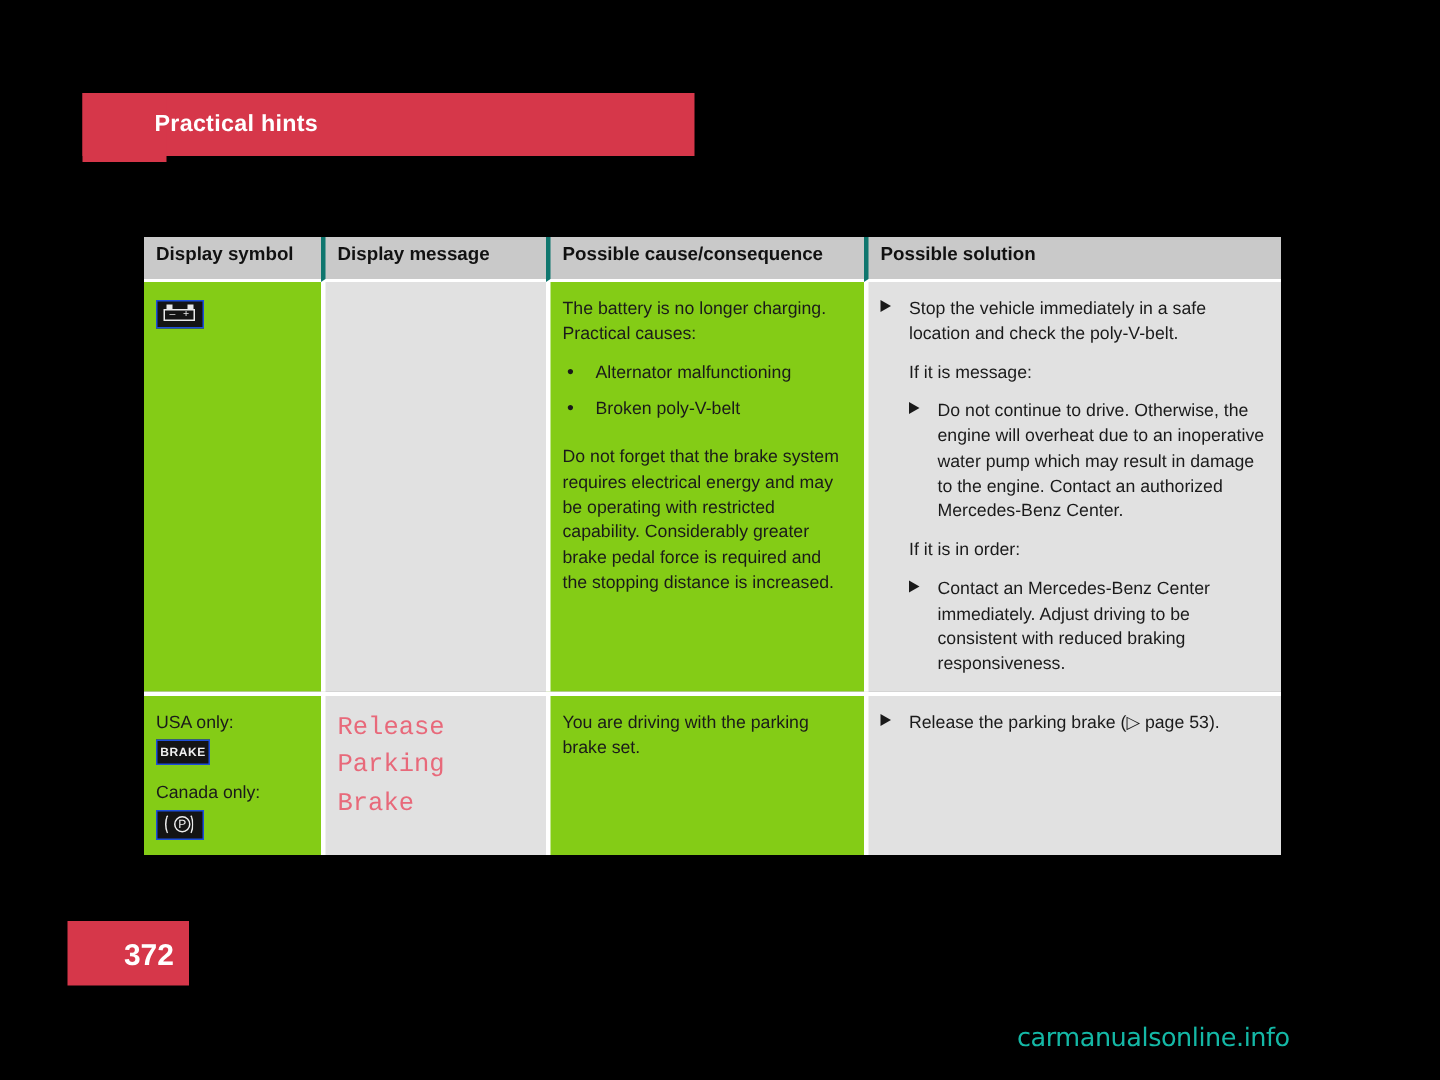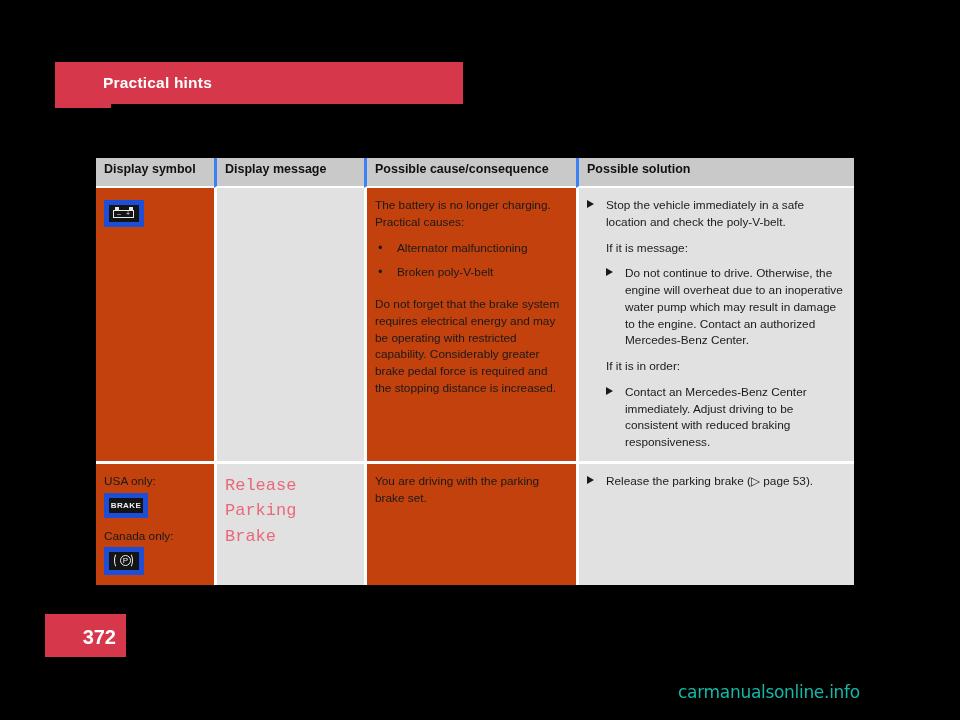--- a/index.html
+++ b/index.html
@@ -65,30 +65,30 @@
   .hdr-cell {
     background: #c9c9c9;
     height: 24px;
     font-size: 12.5px;
     font-weight: bold;
     color: #111111;
     text-align: left;
     padding: 4px 0 0 8px !important;
     border-bottom: 2px solid #ffffff;
   }
-  .hdr-cell.sep { border-left: 3px solid #3b82f6; }
+  .hdr-cell.sep { border-left: 3px solid #0f766e; }
 
   
   .cell {
     font-size: 11.8px;
     color: #1a1a1a;
     line-height: 1.42;
     padding: 9px 10px 10px 8px !important;
   }
-  .shade-dark  { background: #c2410c; }
+  .shade-dark  { background: #84cc16; }
   .shade-light { background: #e1e1e1; }
   .cell.sep { border-left: 3px solid #ffffff; }
   .row-sep > td { border-top: 3px solid #ffffff; }
 
   .cell p { margin: 0 0 9px 0; }
   .cell p:last-child { margin-bottom: 0; }
 
   
   ul.bullets {
     margin: 0 0 9px 0;
@@ -127,21 +127,21 @@
     border-bottom: 4.5px solid transparent;
   }
   .indent-block { padding-left: 19px; margin-bottom: 9px; }
   .indent-block:last-child { margin-bottom: 0; }
   .arrow-item.nested { margin-left: 19px; }
 
   
   .icon-box {
     display: inline-block;
     background: #141414;
-    border: 5px solid #1d4ed8;
+    border: 1px solid #1d4ed8;
     vertical-align: middle;
   }
   .icon-battery {
     width: 30px; height: 17px;
     position: relative;
     margin: 3px 0 0 0;
   }
   .bat-body {
     position: absolute;
     left: 4px; top: 5px;

